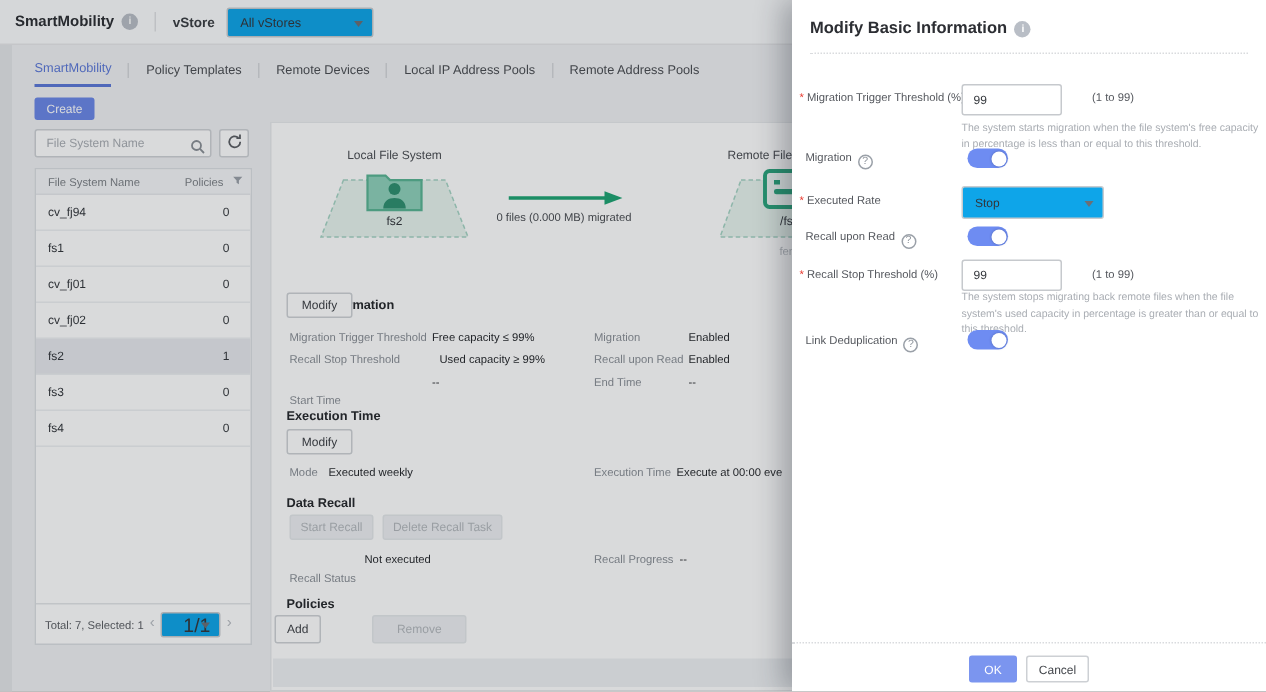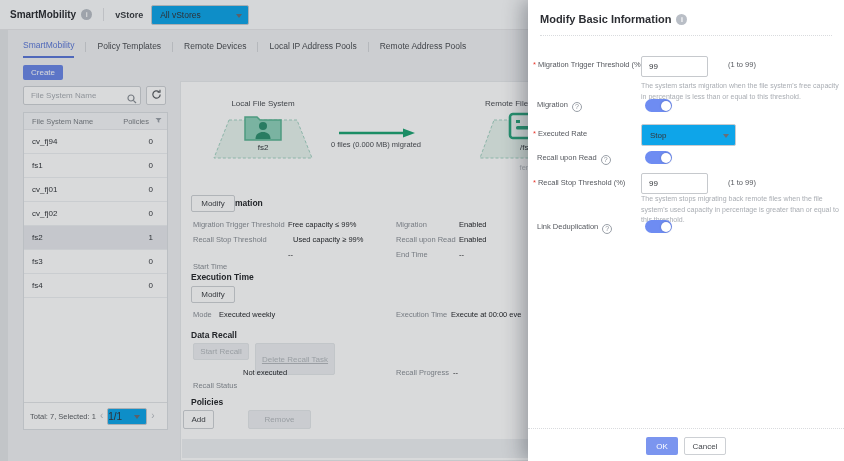--- a/index.html
+++ b/index.html
@@ -43,21 +43,21 @@
   .fs-thead .col-name { flex:1; }
   .fs-thead .col-pol { margin-right:6px; }
   .fs-row { height:24px; border-bottom:1px solid #eef0f2; display:flex; align-items:center;
     font-size:8px; color:#33363b; padding:0 14px 0 8px;}
   .fs-row .r-name { flex:1; }
   .fs-row.selected { background:#e7e9ed; }
   .fs-fill { flex:1; }
   .fs-foot { height:27px; border-top:1px solid #e3e5e8; display:flex; align-items:center;
     font-size:7.5px; color:#5b5e63; padding:0 4px 0 6px; gap:3px;}
   .pg-arrow { color:#b9bdc3; font-size:10px; line-height:1; padding:0 1px;}
-  .page-dd { width:40px; height:17px; font-size:10px; padding:0 12px 0 0;}
+  .page-dd { width:40px; height:17px; font-size:13px; padding:0 12px 0 14px;}
 
   
   .detail { position:absolute; left:180px; top:81px; width:600px; height:380px; background:#fff;
     border:1px solid #e8eaec; z-index:1;}
   .pos { position:absolute; }
   .diag-title { font-size:8px; color:#4a4d52; text-align:center; }
   .diag-sub { font-size:8px; color:#33363b; text-align:center; }
   .diag-dev { font-size:7.5px; color:#b9bdc2; text-align:center; }
   .migrate-txt { font-size:7.5px; color:#4a4d52; text-align:center; }
 
@@ -252,21 +252,21 @@
 
     <div class="pos sec-title" style="left:10px;top:190px;">Execution Time</div>
     <button class="pos btn-light" style="left:10px;top:204px;width:44px;height:17px;">Modify</button>
     <span class="pos f-label" style="left:12px;top:228px;">Mode</span>
     <span class="pos f-value" style="left:38px;top:228px;">Executed weekly</span>
     <span class="pos f-label" style="left:215px;top:228px;">Execution Time</span>
     <span class="pos f-value" style="left:270px;top:228px;white-space:nowrap;">Execute at 00:00 eve</span>
 
     <div class="pos sec-title" style="left:10px;top:248px;">Data Recall</div>
     <button class="pos btn-disabled" style="left:12px;top:261px;width:56px;height:17px;">Start Recall</button>
-    <button class="pos btn-disabled" style="left:74px;top:261px;width:80px;height:32px;text-decoration:underline;">Delete Recall Task</button>
+    <button class="pos btn-disabled" style="left:74px;top:261px;width:80px;height:17px;">Delete Recall Task</button>
     <span class="pos f-label" style="left:12px;top:286px;margin-top:13px;">Recall Status</span>
     <span class="pos f-value" style="left:62px;top:286px;">Not executed</span>
     <span class="pos f-label" style="left:215px;top:286px;">Recall Progress</span>
     <span class="pos f-value" style="left:272px;top:286px;">--</span>
 
     <div class="pos sec-title" style="left:10px;top:315px;">Policies</div>
     <button class="pos btn-light" style="left:2px;top:328px;width:31px;height:19px;">Add</button>
     <button class="pos btn-disabled" style="left:67px;top:328px;width:63px;height:19px;">Remove</button>
     <div class="pol-strip"></div>
   </div>

